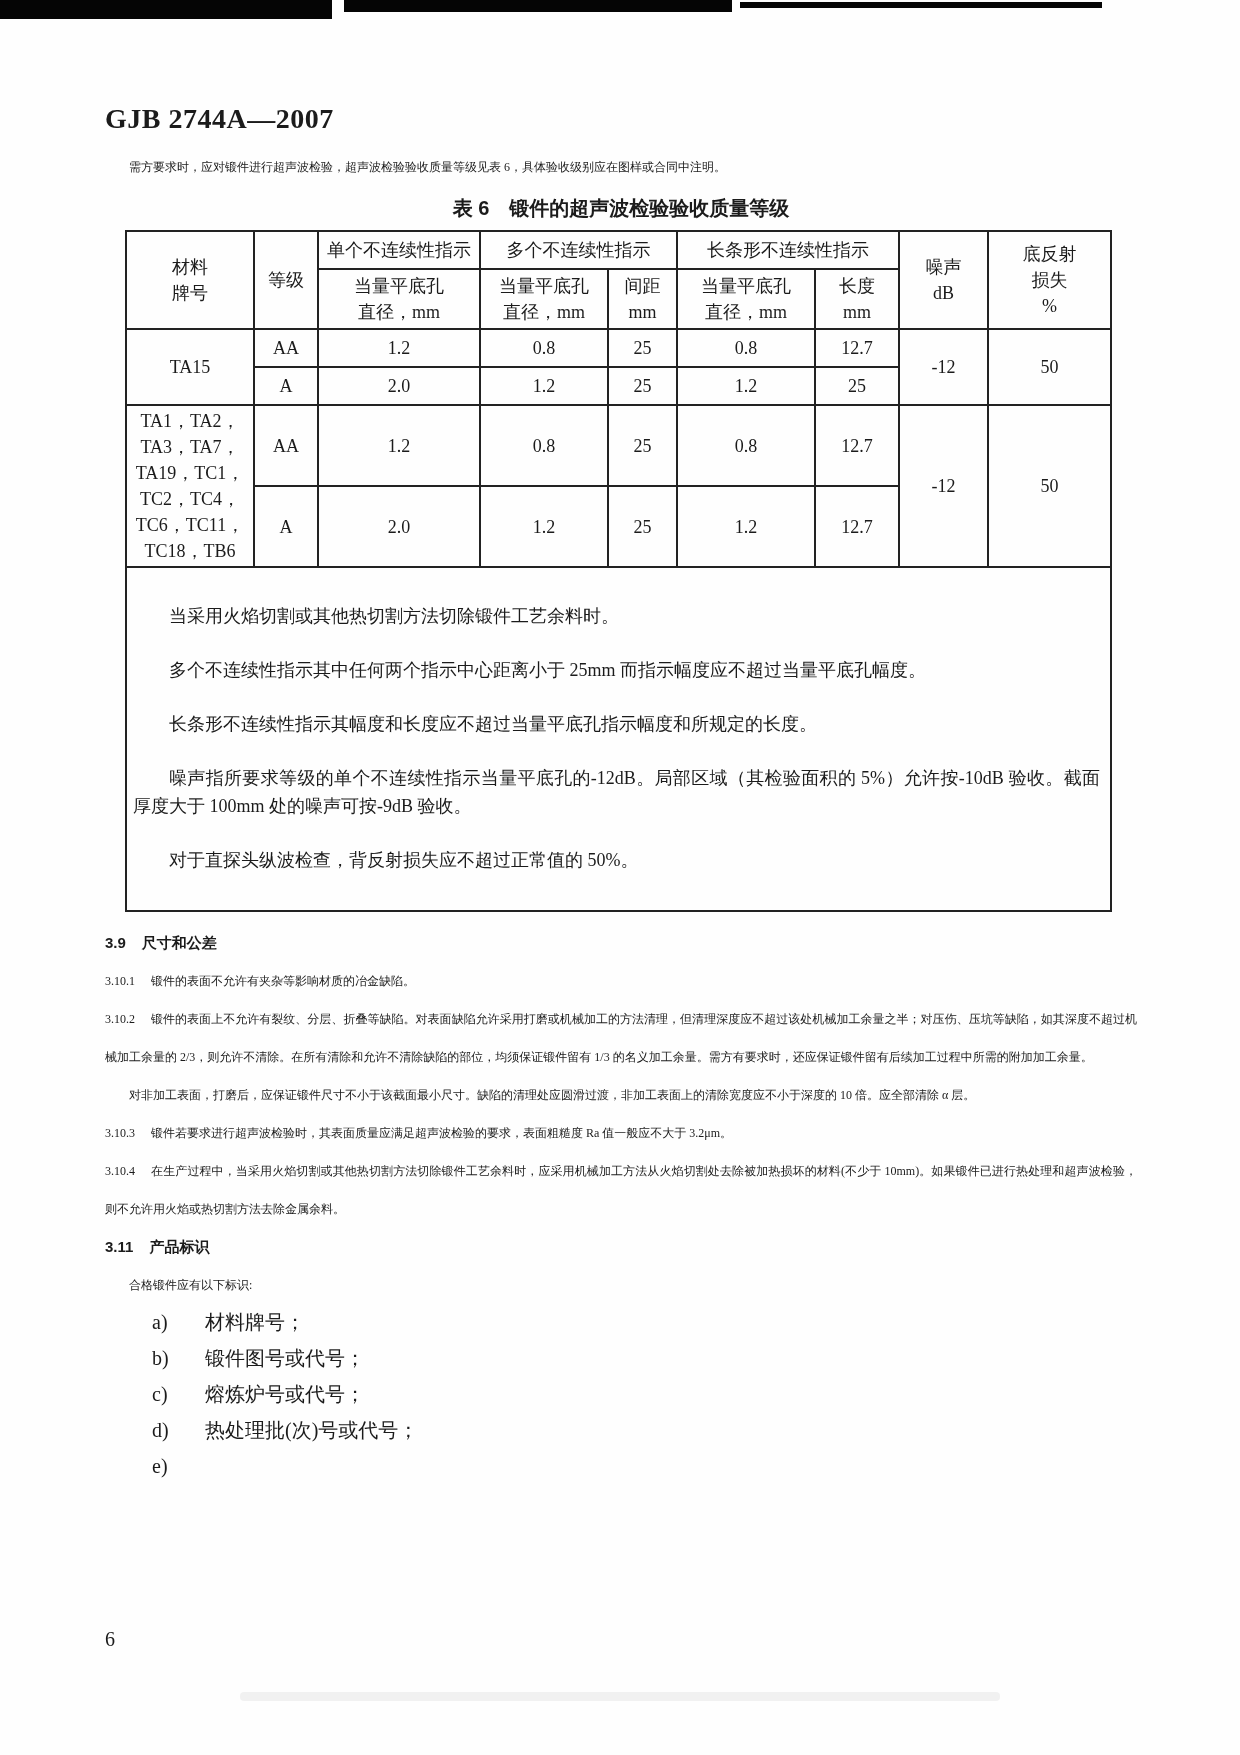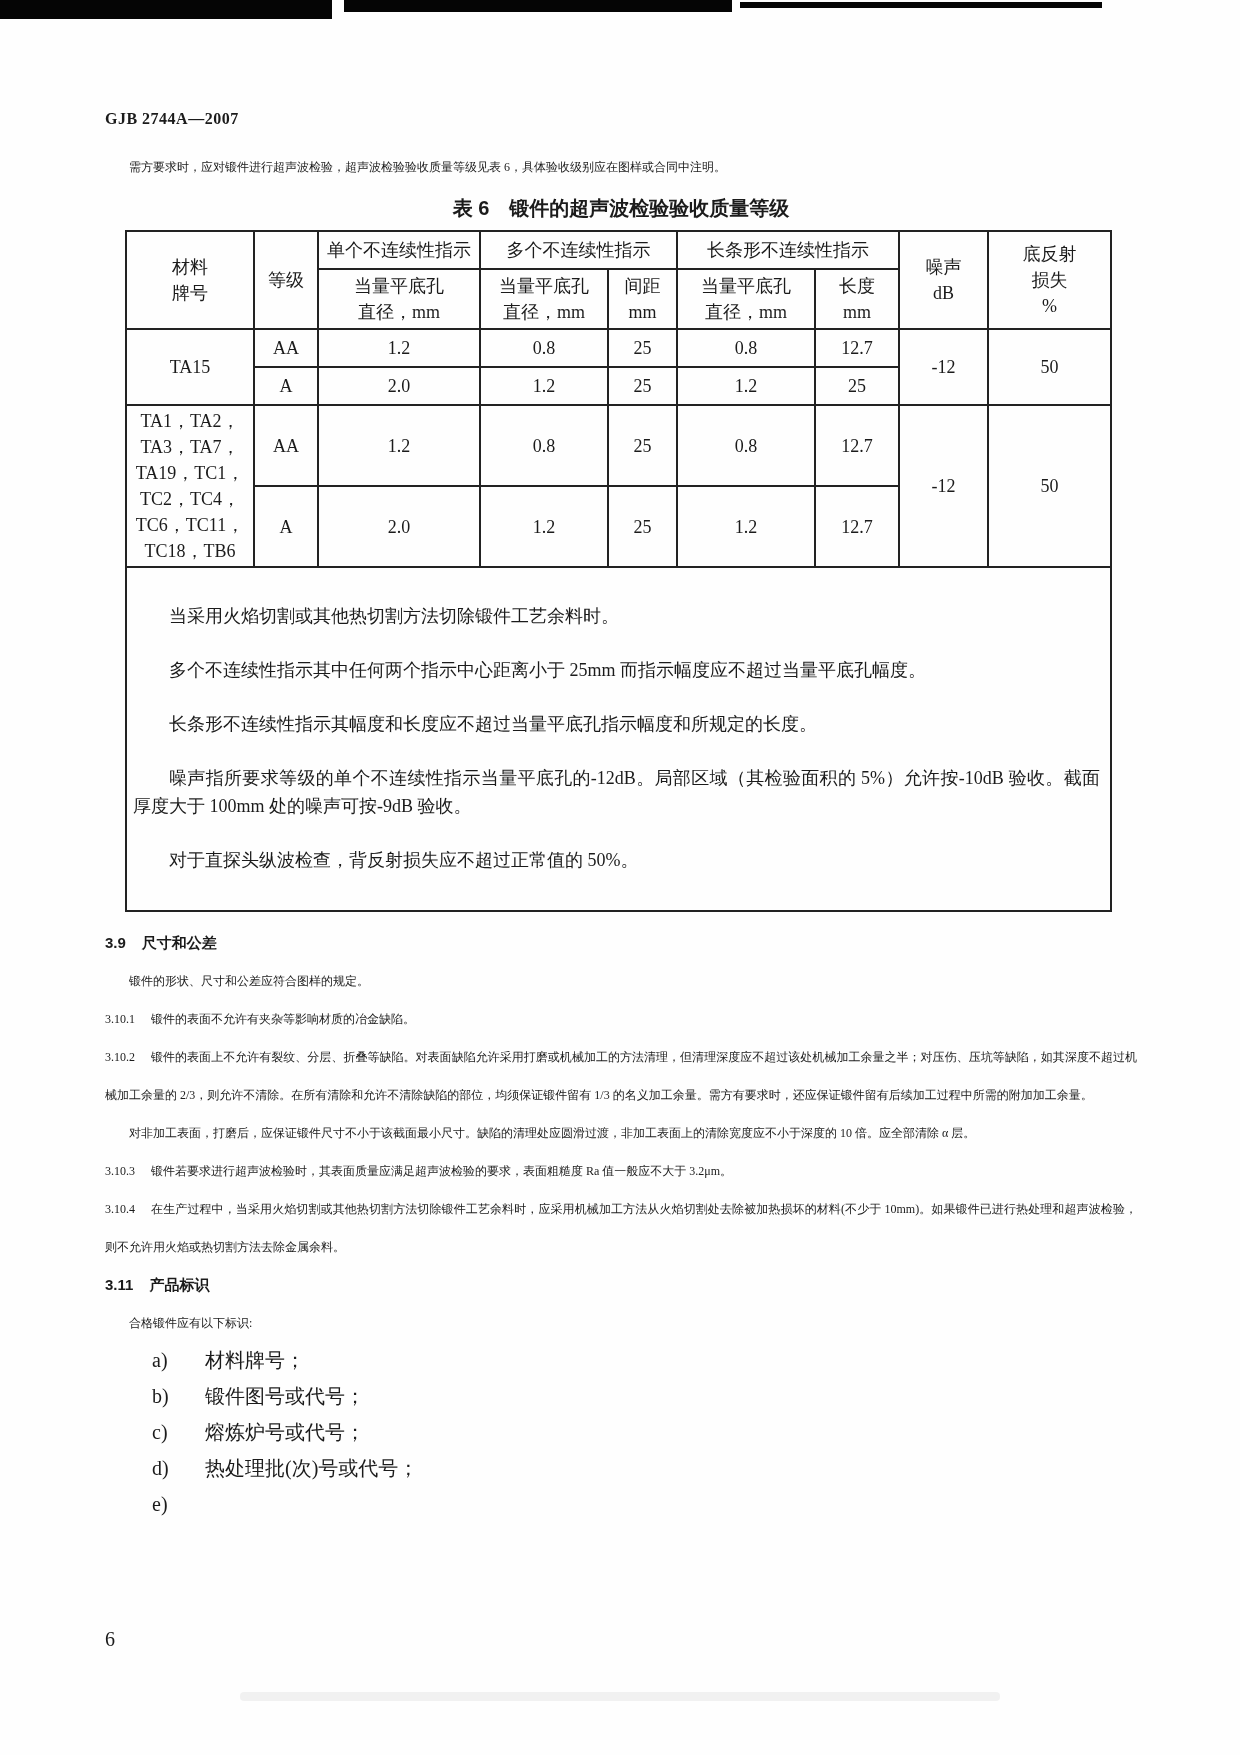--- a/index.html
+++ b/index.html
@@ -8,21 +8,21 @@
   .page { position:relative; width:1240px; height:1755px; background:#fefefe; overflow:hidden; }
 
   
   .scan-bar1 { position:absolute; left:0;   top:0; width:332px;  height:19px; background:#050505; }
   .scan-bar2 { position:absolute; left:344px; top:0; width:388px; height:12px; background:#050505; }
   .scan-bar3 { position:absolute; left:740px; top:2px; width:362px; height:6px; background:#050505; }
   .scan-smudge { position:absolute; left:240px; top:1692px; width:760px; height:9px; background:rgba(0,0,0,0.05); border-radius:4px; }
 
   .content { position:absolute; left:105px; top:104px; width:1032px; }
 
-  .doc-number { font-weight:bold; font-size:16px; letter-spacing:0.5px; line-height:30px; margin:0 0 14px 0; }
+  .doc-number { font-weight:bold; font-size:28px; letter-spacing:0.5px; line-height:30px; margin:0 0 14px 0; }
 
   .body-text { font-size:12px; line-height:38px; margin:0; text-align:justify; }
   .indent { text-indent:2em; }
   .clause-num { margin-right:16px; white-space:nowrap; }
 
   .tbl-caption { font-family:"Liberation Sans","DejaVu Sans",sans-serif; font-weight:bold;
                  font-size:20px; line-height:28px; text-align:center; margin:8px 0 8px 0; }
 
   table.quality { border-collapse:collapse; margin-left:20px; width:985px;
                   font-size:18px; table-layout:fixed; }
@@ -153,21 +153,20 @@
           <p class="note">多个不连续性指示其中任何两个指示中心距离小于 25mm 而指示幅度应不超过当量平底孔幅度。</p>
           <p class="note">长条形不连续性指示其幅度和长度应不超过当量平底孔指示幅度和所规定的长度。</p>
           <p class="note">噪声指所要求等级的单个不连续性指示当量平底孔的-12dB。局部区域（其检验面积的 5%）允许按-10dB 验收。截面厚度大于 100mm 处的噪声可按-9dB 验收。</p>
           <p class="note">对于直探头纵波检查，背反射损失应不超过正常值的 50%。</p>
         </td>
       </tr>
     </tbody>
       </table>
 
     <h2 class="heading sec-gap"><span class="clause-num">3.9</span><span>尺寸和公差</span></h2>
-    <p class="body-text indent">锻件的形状、尺寸和公差应符合图样的规定。</p>
 
 
     <p class="body-text"><span class="clause-num">3.10.1</span><span>锻件的表面不允许有夹杂等影响材质的冶金缺陷。</span></p>
 
     <p class="body-text"><span class="clause-num">3.10.2</span><span>锻件的表面上不允许有裂纹、分层、折叠等缺陷。对表面缺陷允许采用打磨或机械加工的方法清理，但清理深度应不超过该处机械加工余量之半；对压伤、压坑等缺陷，如其深度不超过机械加工余量的 2/3，则允许不清除。在所有清除和允许不清除缺陷的部位，均须保证锻件留有 1/3 的名义加工余量。需方有要求时，还应保证锻件留有后续加工过程中所需的附加加工余量。</span></p>
     <p class="body-text indent">对非加工表面，打磨后，应保证锻件尺寸不小于该截面最小尺寸。缺陷的清理处应圆滑过渡，非加工表面上的清除宽度应不小于深度的 10 倍。应全部清除 α 层。</p>
 
     <p class="body-text"><span class="clause-num">3.10.3</span><span>锻件若要求进行超声波检验时，其表面质量应满足超声波检验的要求，表面粗糙度 Ra 值一般应不大于 3.2μm。</span></p>
 
     <p class="body-text"><span class="clause-num">3.10.4</span><span>在生产过程中，当采用火焰切割或其他热切割方法切除锻件工艺余料时，应采用机械加工方法从火焰切割处去除被加热损坏的材料(不少于 10mm)。如果锻件已进行热处理和超声波检验，则不允许用火焰或热切割方法去除金属余料。</span></p>

